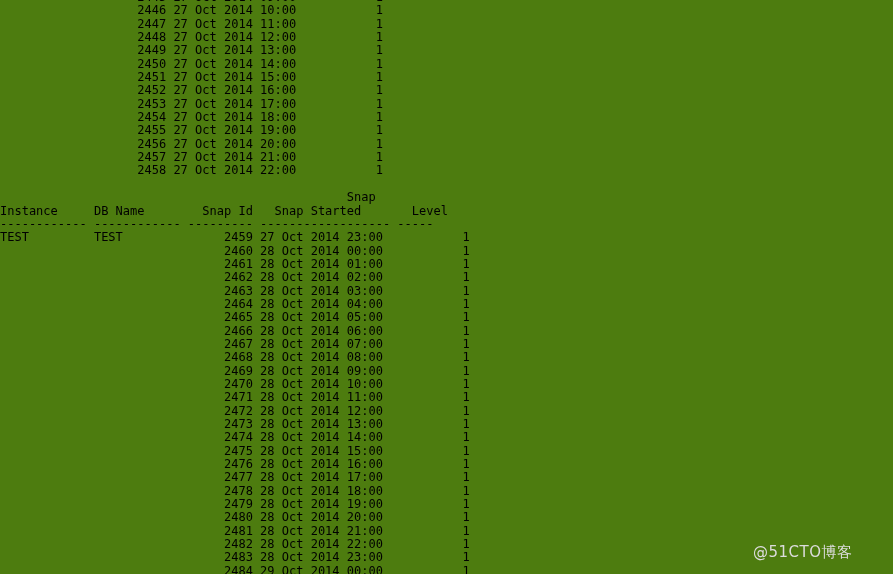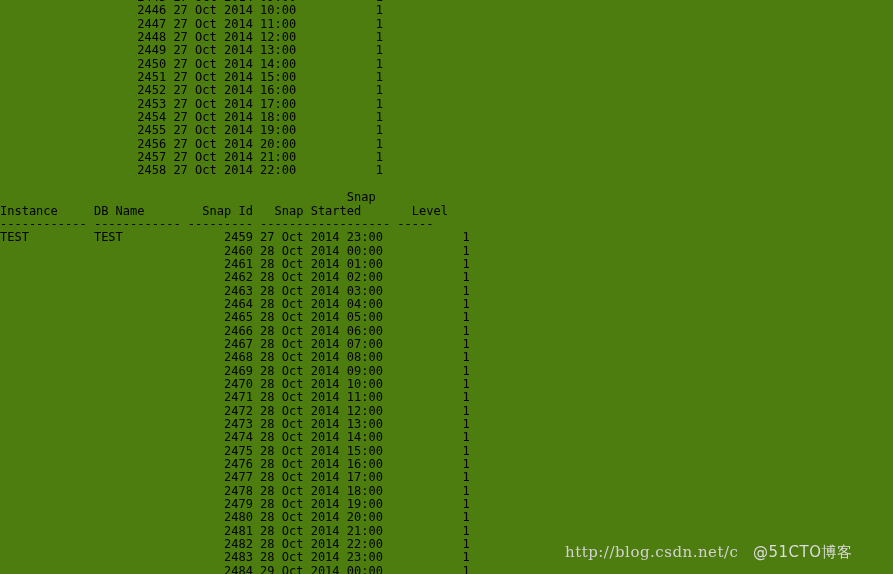--- a/index.html
+++ b/index.html
@@ -78,15 +78,14 @@
   }
 </style>
 </head>
 <body>
 
 <div id="terminal">
   <div class="console-body"><span class="line">                   2445 27 Oct 2014 09:00           1</span><span class="line">                   2446 27 Oct 2014 10:00           1</span><span class="line">                   2447 27 Oct 2014 11:00           1</span><span class="line">                   2448 27 Oct 2014 12:00           1</span><span class="line">                   2449 27 Oct 2014 13:00           1</span><span class="line">                   2450 27 Oct 2014 14:00           1</span><span class="line">                   2451 27 Oct 2014 15:00           1</span><span class="line">                   2452 27 Oct 2014 16:00           1</span><span class="line">                   2453 27 Oct 2014 17:00           1</span><span class="line">                   2454 27 Oct 2014 18:00           1</span><span class="line">                   2455 27 Oct 2014 19:00           1</span><span class="line">                   2456 27 Oct 2014 20:00           1</span><span class="line">                   2457 27 Oct 2014 21:00           1</span><span class="line">                   2458 27 Oct 2014 22:00           1</span><span class="line">&nbsp;</span><span class="line">                                                Snap</span><span class="line">Instance     DB Name        Snap Id   Snap Started       Level</span><span class="line">------------ ------------ --------- ------------------ -----</span><span class="line">TEST         TEST              2459 27 Oct 2014 23:00           1</span><span class="line">                               2460 28 Oct 2014 00:00           1</span><span class="line">                               2461 28 Oct 2014 01:00           1</span><span class="line">                               2462 28 Oct 2014 02:00           1</span><span class="line">                               2463 28 Oct 2014 03:00           1</span><span class="line">                               2464 28 Oct 2014 04:00           1</span><span class="line">                               2465 28 Oct 2014 05:00           1</span><span class="line">                               2466 28 Oct 2014 06:00           1</span><span class="line">                               2467 28 Oct 2014 07:00           1</span><span class="line">                               2468 28 Oct 2014 08:00           1</span><span class="line">                               2469 28 Oct 2014 09:00           1</span><span class="line">                               2470 28 Oct 2014 10:00           1</span><span class="line">                               2471 28 Oct 2014 11:00           1</span><span class="line">                               2472 28 Oct 2014 12:00           1</span><span class="line">                               2473 28 Oct 2014 13:00           1</span><span class="line">                               2474 28 Oct 2014 14:00           1</span><span class="line">                               2475 28 Oct 2014 15:00           1</span><span class="line">                               2476 28 Oct 2014 16:00           1</span><span class="line">                               2477 28 Oct 2014 17:00           1</span><span class="line">                               2478 28 Oct 2014 18:00           1</span><span class="line">                               2479 28 Oct 2014 19:00           1</span><span class="line">                               2480 28 Oct 2014 20:00           1</span><span class="line">                               2481 28 Oct 2014 21:00           1</span><span class="line">                               2482 28 Oct 2014 22:00           1</span><span class="line">                               2483 28 Oct 2014 23:00           1</span><span class="line">                               2484 29 Oct 2014 00:00           1</span></div>
 </div>
 
 <div class="watermark-layer">
-  <div class="watermark-url">http://blog.csdn.net/c</div>
   <div class="watermark-brand">@51CTO博客</div>
 </div>
 
 </body></html>

